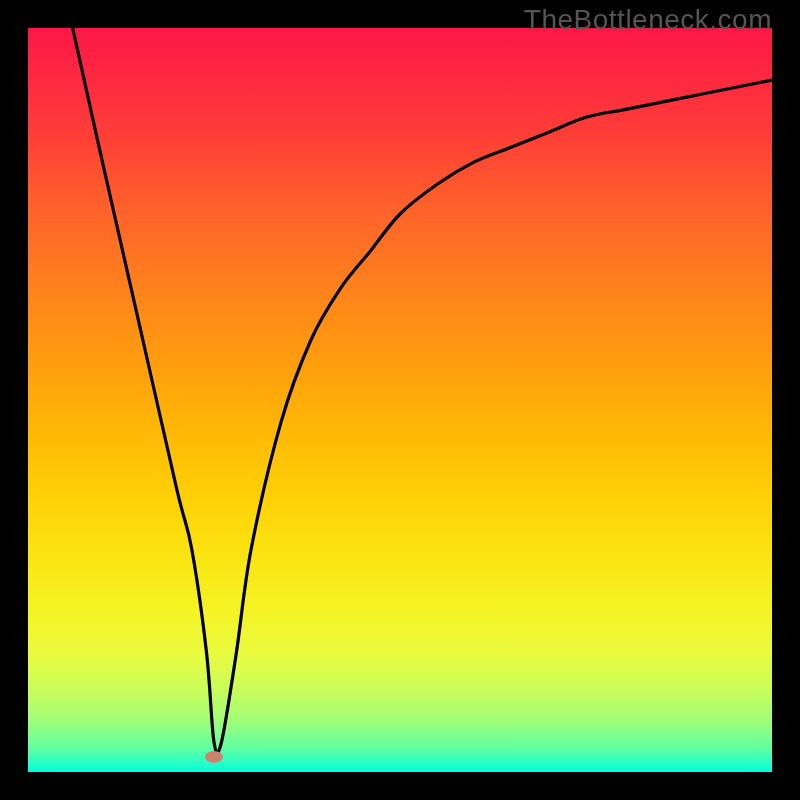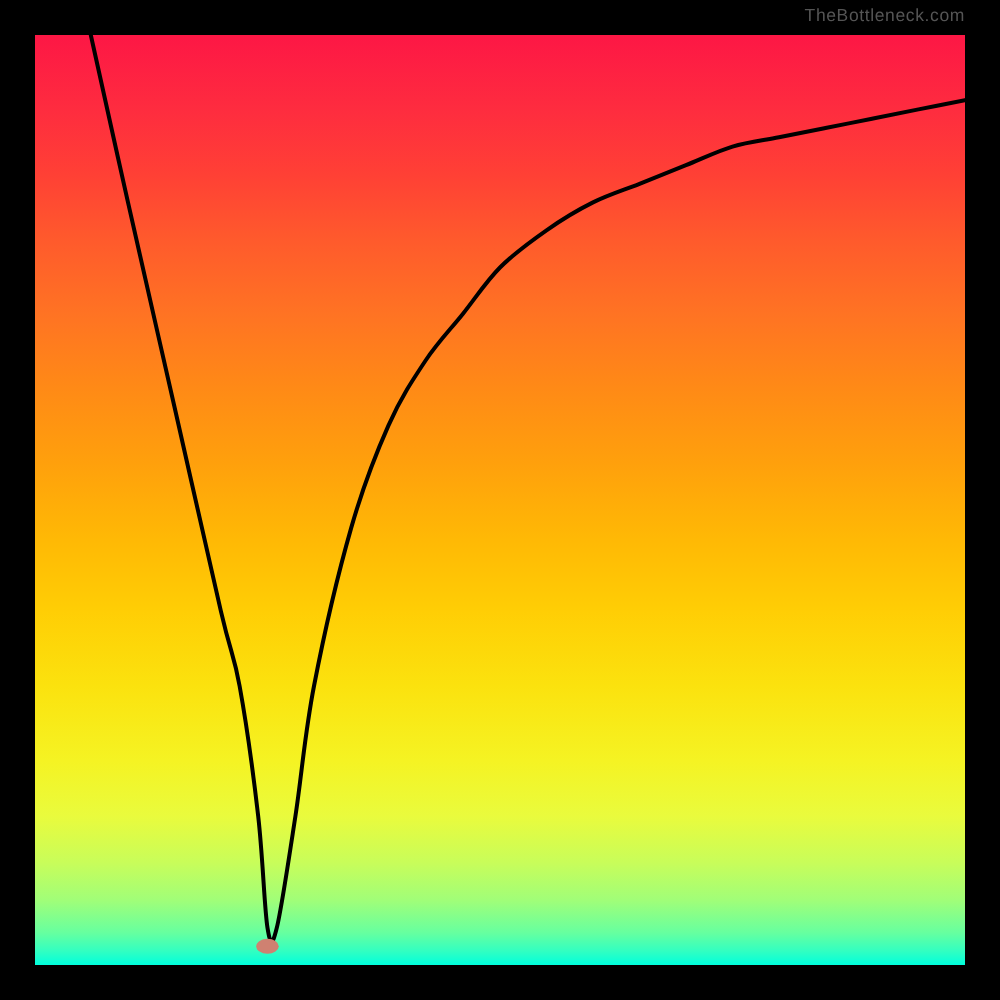--- a/index.html
+++ b/index.html
@@ -15,21 +15,21 @@
     position: relative;
     width: 800px;
     height: 800px;
     background: #000;
   }
   .watermark {
     position: absolute;
     top: 4px;
     right: 28px;
     color: #555;
-    font-size: 14px;
+    font-size: 28px;
     font-weight: 500;
     letter-spacing: 0.5px;
     z-index: 5;
   }
   .plot {
     position: absolute;
     left: 28px;
     top: 28px;
     width: 744px;
     height: 744px;

